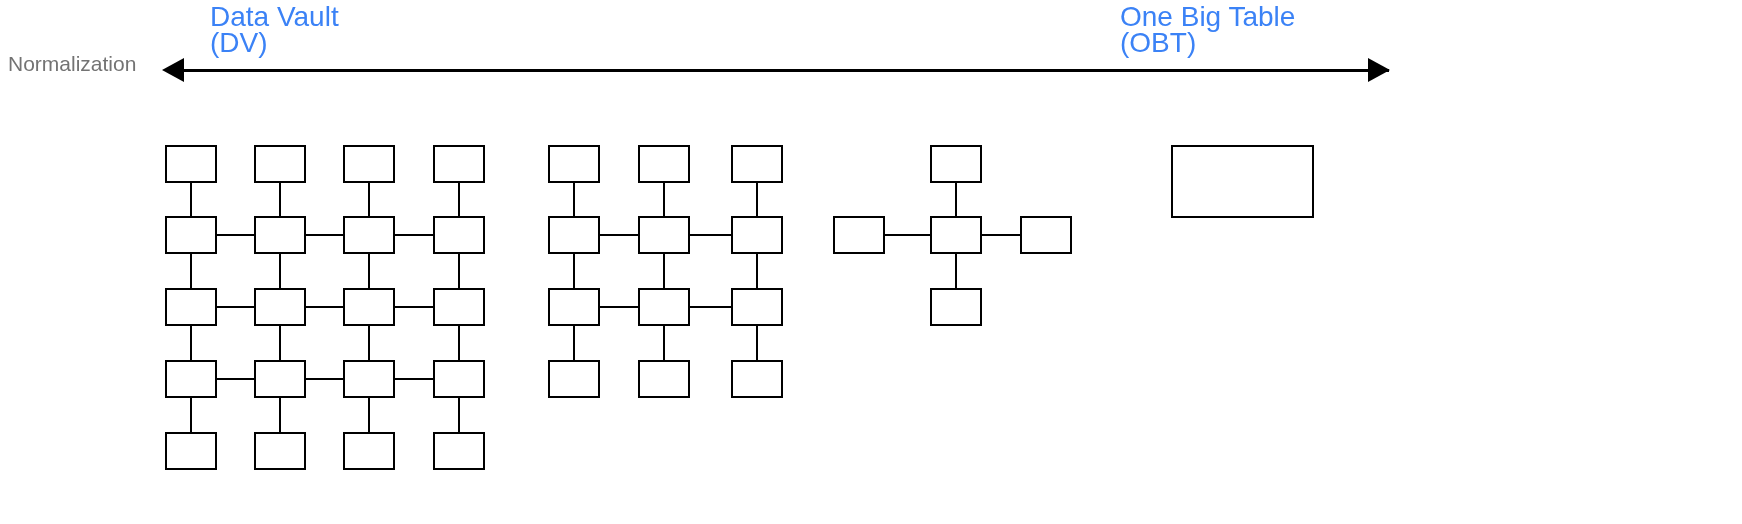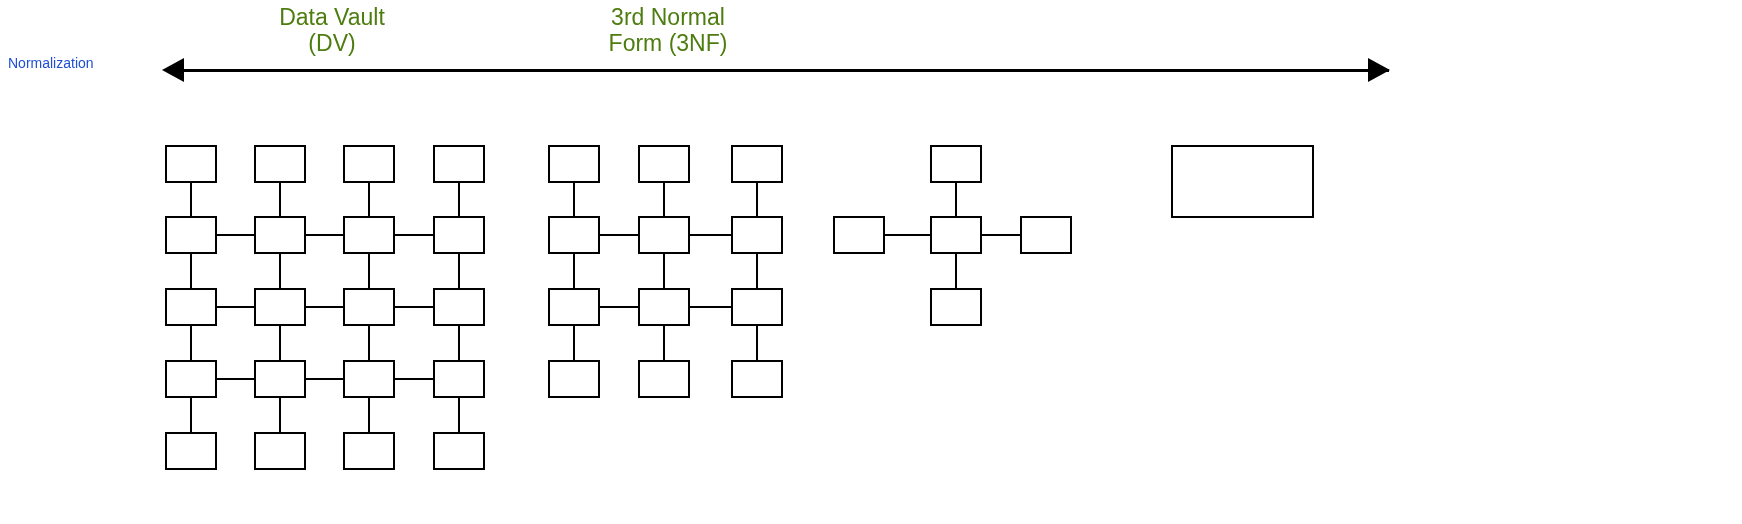--- a/index.html
+++ b/index.html
@@ -9,24 +9,24 @@
     font-family:"Liberation Sans", sans-serif;
     color:#000000;
     overflow:hidden;
     position:relative;
   }
   #stage{position:absolute;left:0;top:0;width:1742px;height:524px;}
 
   
   .axis-label{
     position:absolute;
-    font-size:14px;
+    font-size:21px;
     line-height:25px;
     white-space:nowrap;
-    color:#1d4ed8;
+    color:#737373;
   }
   #axis-left{left:8px;top:51px;}
   #axis-right{left:1404px;top:51px;}
 
   .axis-line{
     position:absolute;
     left:167px;top:69px;
     width:1222px;height:3px;
     background:#000;
   }
@@ -37,25 +37,25 @@
     border-top:12px solid transparent;
     border-bottom:12px solid transparent;
   }
   #arrow-left{left:162px;border-right:22px solid #000;}
   #arrow-right{left:1368px;border-left:22px solid #000;}
 
   
   .caption{
     position:absolute;
     top:4px;
-    font-size:23px;
+    font-size:28px;
     line-height:26px;
-    text-align:center;
+    text-align:left;
     white-space:pre-line;
-    color:#4d7c0f;
+    color:#3b82f6;
   }
   #caption-dv{left:210px;width:244px;}
   #caption-3nf{left:546px;width:244px;}
   #caption-dim{left:828px;width:248px;}
   #caption-obt{left:1120px;width:244px;}
 
   
   .node{
     position:absolute;
     background:#ffffff;
@@ -76,22 +76,22 @@
 
   <div class="axis-label" id="axis-left">Normalization</div>
 
   <div class="arrow-head" id="arrow-left"></div>
   <div class="axis-line"></div>
   <div class="arrow-head" id="arrow-right"></div>
 
 
   <div class="caption" id="caption-dv">Data Vault
 (DV)</div>
-  <div class="caption" id="caption-3nf">3rd Normal
-Form (3NF)</div>
+  <div class="caption" id="caption-obt">One Big Table
+(OBT)</div>
 
   <div id="shapes">
       <div class="link v" style="left: 189.9px; top: 183px; height: 33px;"></div>
       <div class="link v" style="left: 189.9px; top: 254px; height: 34px;"></div>
       <div class="link v" style="left: 189.9px; top: 326px; height: 34px;"></div>
       <div class="link v" style="left: 189.9px; top: 398px; height: 34px;"></div>
       <div class="link v" style="left: 278.9px; top: 183px; height: 33px;"></div>
       <div class="link v" style="left: 278.9px; top: 254px; height: 34px;"></div>
       <div class="link v" style="left: 278.9px; top: 326px; height: 34px;"></div>
       <div class="link v" style="left: 278.9px; top: 398px; height: 34px;"></div>

